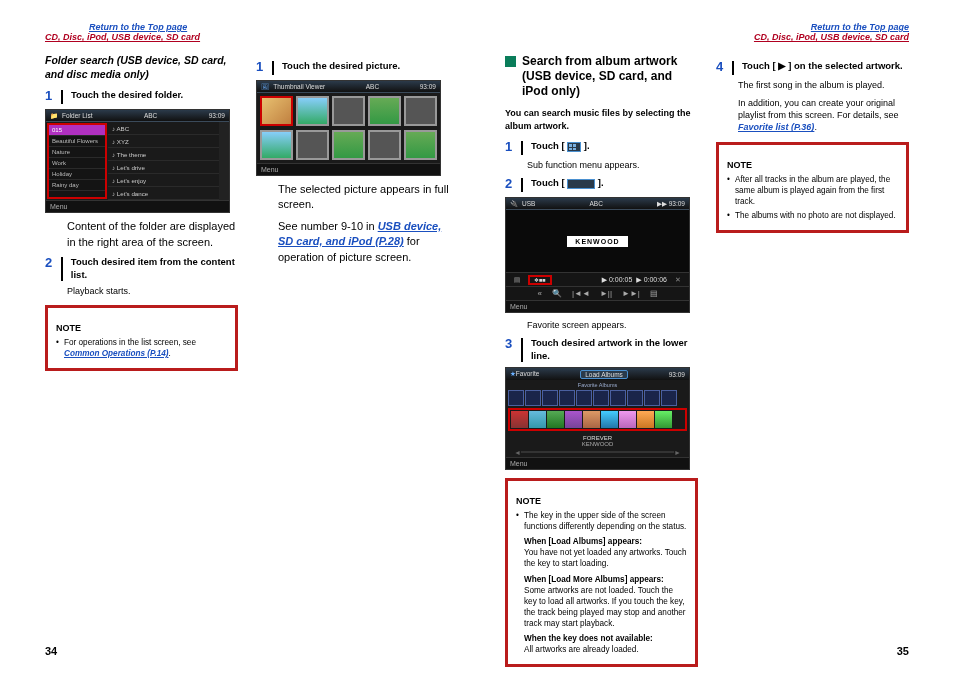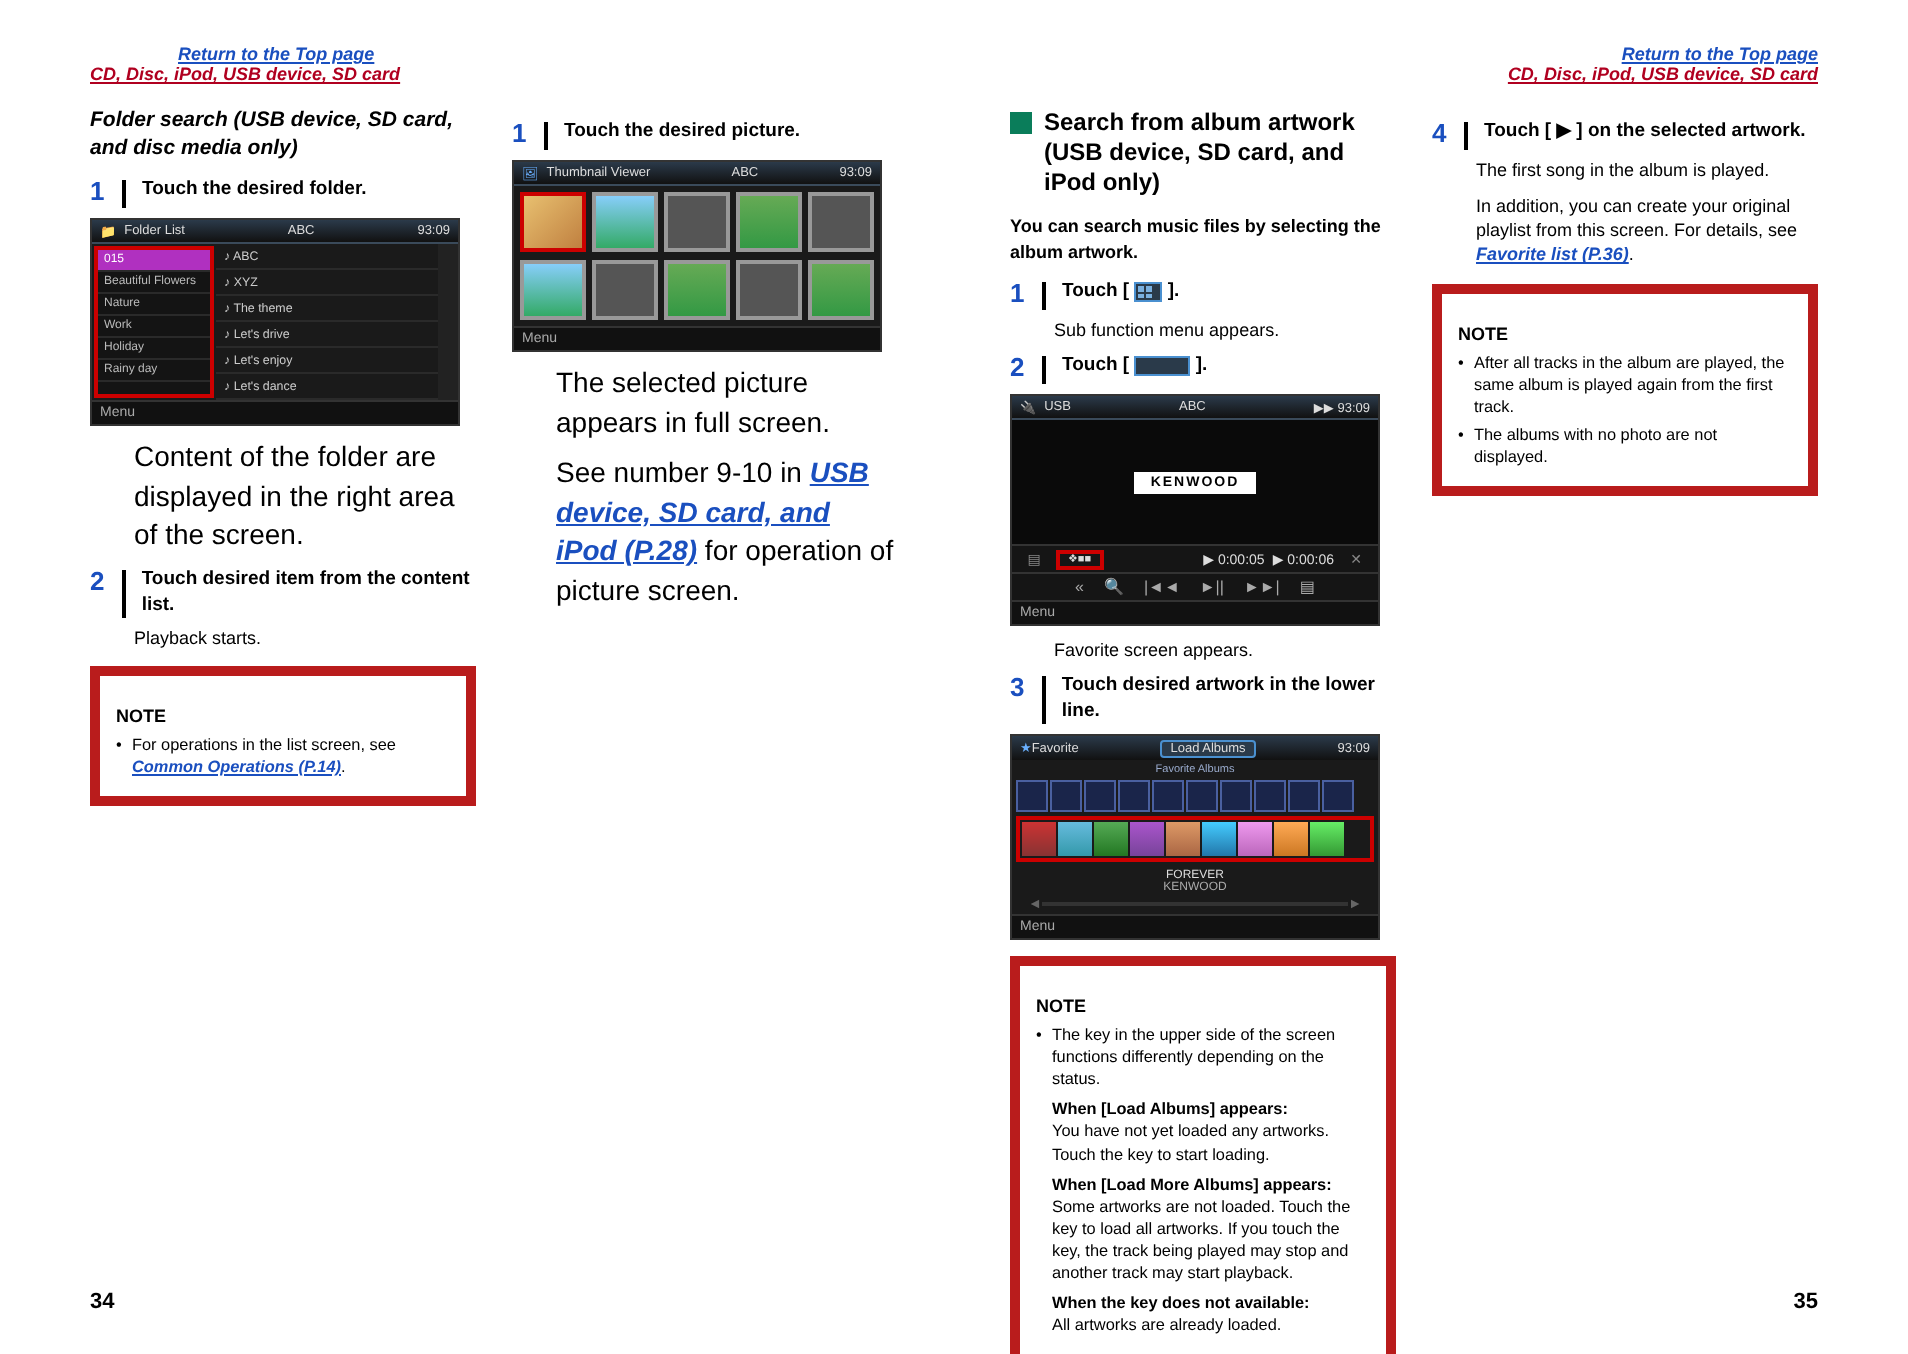--- a/index.html
+++ b/index.html
@@ -73,24 +73,24 @@
     font-size: 13px;
     line-height: 1;
     flex: 0 0 10px;
   }
   .step-bar {
     width: 2px; background: #000; align-self: stretch; margin: 1px 2px 1px 0;
     min-height: 14px;
   }
   .step-text { font-weight: bold; font-size: 9.5px; line-height: 1.35; }
   .step-sub { font-size: 9px; margin: 2px 0 6px 22px; line-height: 1.35; }
-  .body-text { font-size: 14px; line-height: 1.4; margin: 0 0 6px 22px; }
+  .body-text { font-size: 11px; line-height: 1.4; margin: 0 0 6px 22px; }
   .link { color: #1a4fbf; font-weight: bold; font-style: italic; text-decoration: underline; }
   .note-box {
-    border: 5px solid #b91c1c;
+    border: 3px solid #b91c1c;
     padding: 14px 8px 6px 8px;
     margin: 8px 0;
     font-size: 8.2px;
     line-height: 1.35;
   }
   .note-title { font-weight: bold; font-size: 9px; margin-bottom: 3px; }
   .note-box ul { list-style: none; padding-left: 0; }
   .note-box li { position: relative; padding-left: 8px; margin-bottom: 3px; }
   .note-box li::before { content: "•"; position: absolute; left: 0; }
   .note-box .sub { font-weight: bold; margin-top: 4px; }

